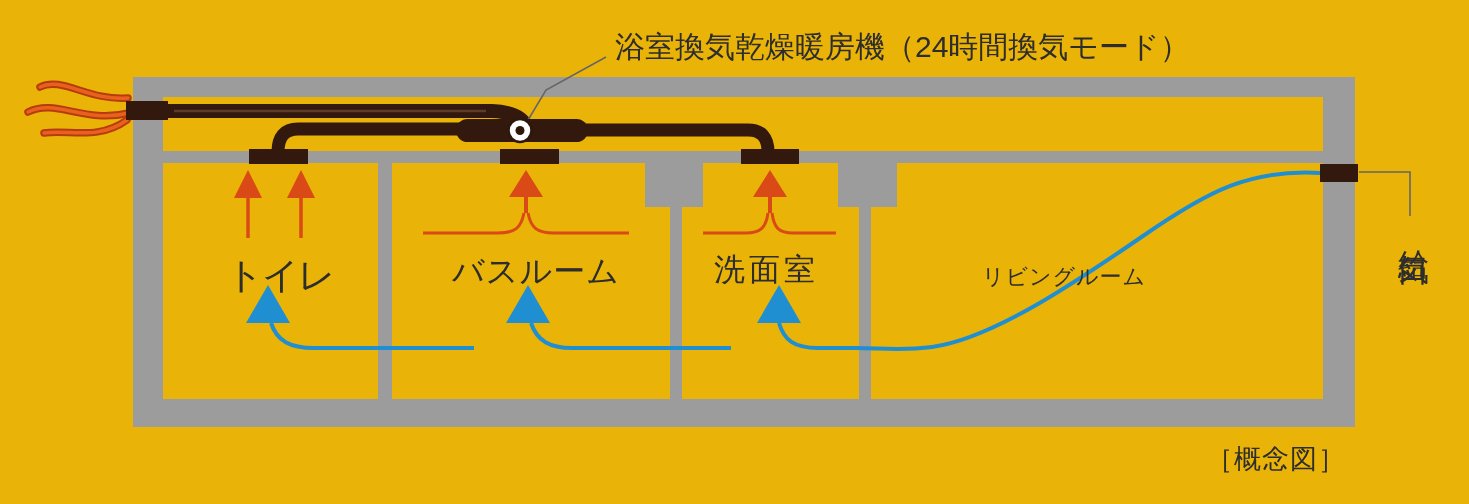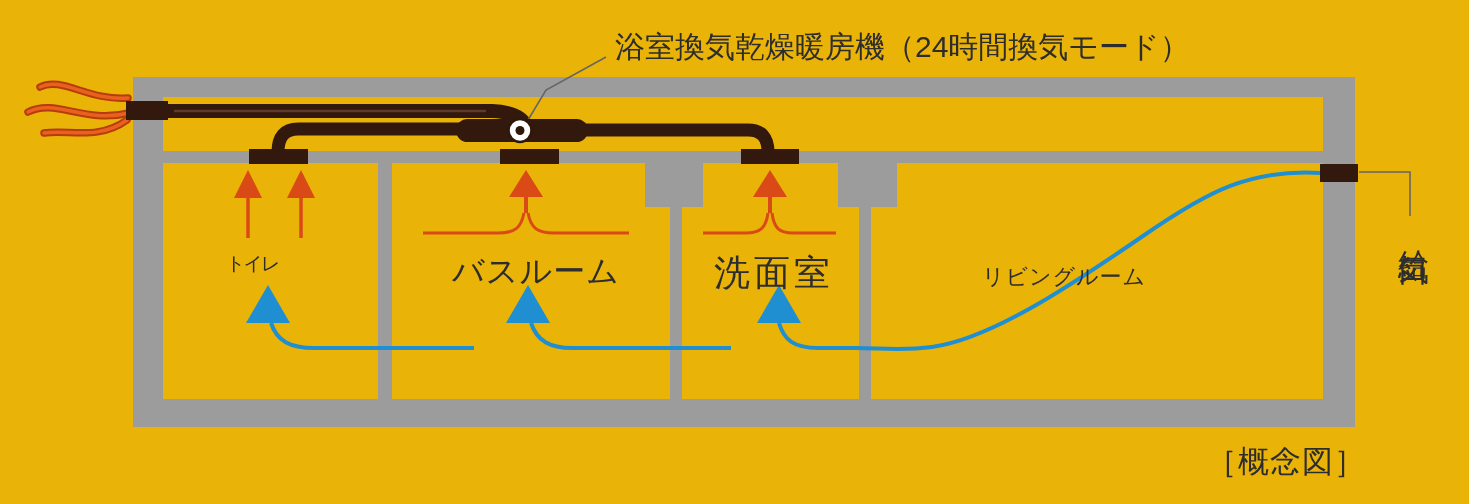--- a/index.html
+++ b/index.html
@@ -16,26 +16,26 @@
   .duct-stripe{stroke:#5f3b29;fill:none;}
   .orange-fill{fill:var(--exhaust);}
   .orange-line{stroke:var(--exhaust);fill:none;}
   .blue-fill{fill:var(--airflow);}
   .blue-line{stroke:var(--airflow);fill:none;stroke-width:4;}
   .leader{stroke:var(--leader);stroke-width:1.6;fill:none;}
   .flame-edge{stroke:var(--flame-edge);fill:none;stroke-linecap:round;}
   .flame-core{stroke:var(--flame-core);fill:none;stroke-linecap:round;}
   .label{position:absolute;white-space:nowrap;color:var(--text);}
   .label-title{left:615px;top:27px;font-size:30px;letter-spacing:0px;}
-  .label-toilet{left:226px;top:251px;font-size:19px;letter-spacing:-2px;}
+  .label-toilet{left:226px;top:251px;font-size:37px;letter-spacing:-2px;}
   .label-bathroom{left:452px;top:250px;font-size:32px;letter-spacing:1px;}
-  .label-washroom{left:714px;top:249px;font-size:36px;letter-spacing:4px;}
+  .label-washroom{left:714px;top:249px;font-size:31px;letter-spacing:4px;}
   .label-living{left:982px;top:262px;font-size:22px;letter-spacing:1px;}
   .label-intake{left:1392px;top:225px;font-size:31px;writing-mode:vertical-rl;letter-spacing:6px;}
-  .label-caption{left:1206px;top:441px;font-size:31px;font-family:"Liberation Serif", serif;letter-spacing:1px;}
+  .label-caption{left:1206px;top:441px;font-size:27px;font-family:"Liberation Serif", serif;letter-spacing:1px;}
 </style>
 </head>
 <body>
 
 <div class="canvas">
   <svg width="1469" height="504" viewBox="0 0 1469 504">
 
     <g>
       <rect class="wall" x="133" y="77" width="1222" height="20"></rect>
       <rect class="wall" x="133" y="77" width="30" height="350"></rect>

